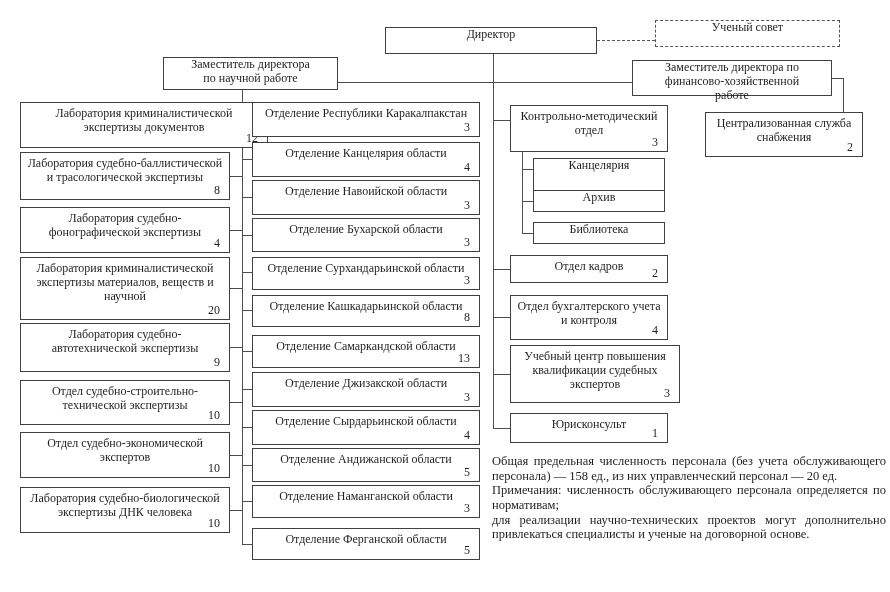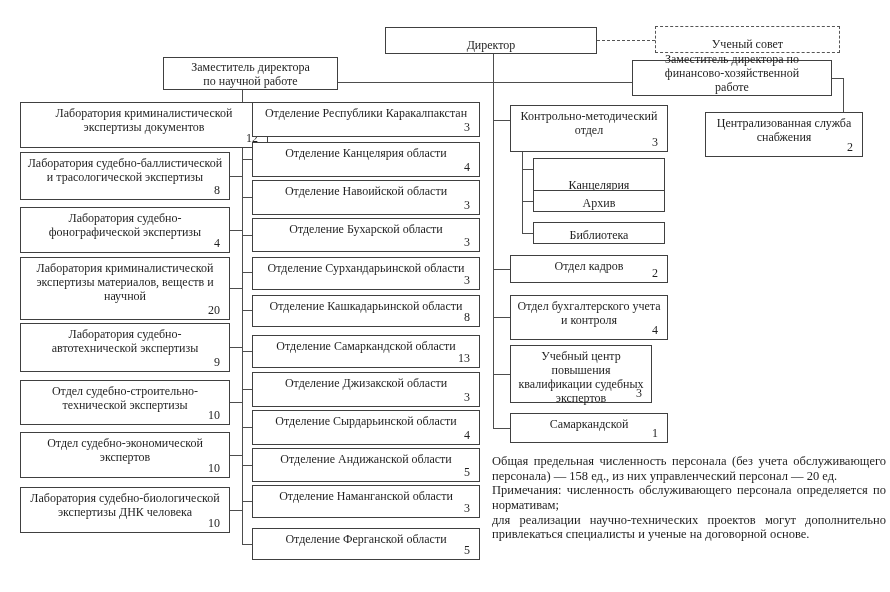--- a/index.html
+++ b/index.html
@@ -5,38 +5,38 @@
   html,body{margin:0;padding:0;background:#ffffff;}
   #canvas{
     position:relative;width:890px;height:592px;background:#ffffff;overflow:hidden;
     font-family:"Liberation Serif","DejaVu Serif",serif;color:#1f1f1f;
   }
   .box{
     position:absolute;box-sizing:border-box;background:#ffffff;
     border:1px solid #404040;font-size:12px;line-height:1.16;text-align:center;
   }
   .box.dashed{border:1px dashed #555555;}
-  .vc{display:flex;align-items:flex-end;justify-content:center;padding:0 20px;}
+  .vc{display:flex;align-items:flex-start;justify-content:center;padding:0 20px;}
   .lbl{padding:4px 5px 0 5px;}
   .num{position:absolute;right:9px;bottom:1px;font-size:12px;}
   .hl{position:absolute;height:1px;background:#4d4d4d;}
   .vl{position:absolute;width:1px;background:#4d4d4d;}
   .dl{position:absolute;height:0;border-top:1px dashed #555555;}
   .notes{position:absolute;font-size:12.5px;line-height:1.17;}
   .notes p{margin:0;text-align:justify;}
 </style>
 </head>
 <body>
 
 <div id="canvas">
 
   <div class="box vc" style="left:385px;top:27px;width:212px;height:27px">
     <span>Директор</span>
   </div>
-  <div class="box vc dashed" style="left:655px;top:26px;width:185px;height:27px">
+  <div class="box vc dashed" style="left:655px;top:20px;width:185px;height:27px">
     <span>Ученый совет</span>
   </div>
   <div class="box vc" style="left:163px;top:57px;width:175px;height:33px">
     <span>Заместитель директора по научной работе</span>
   </div>
   <div class="box vc" style="left:632px;top:60px;width:200px;height:36px">
     <span>Заместитель директора по финансово-хозяйственной работе</span>
   </div>
 
   <div class="dl" style="left:597px;top:40px;width:58px"></div>
@@ -175,26 +175,26 @@
     <span>Библиотека</span>
   </div>
   <div class="box" style="left:510px;top:255px;width:158px;height:28px">
     <div class="lbl">Отдел кадров</div>
     <div class="num">2</div>
   </div>
   <div class="box" style="left:510px;top:295px;width:158px;height:45px">
     <div class="lbl">Отдел бухгалтерского учета и контроля</div>
     <div class="num">4</div>
   </div>
-  <div class="box" style="left:510px;top:345px;width:142px;height:58px">
+  <div class="box" style="left:510px;top:345px;width:170px;height:58px">
     <div class="lbl">Учебный центр повышения квалификации судебных экспертов</div>
     <div class="num">3</div>
   </div>
   <div class="box" style="left:510px;top:413px;width:158px;height:30px">
-    <div class="lbl">Самаркандской</div>
+    <div class="lbl">Юрисконсульт</div>
     <div class="num">1</div>
   </div>
   <div class="box" style="left:705px;top:112px;width:158px;height:45px">
     <div class="lbl">Централизованная служба снабжения</div>
     <div class="num">2</div>
   </div>
 
   <div class="notes" style="left:492px;top:454px;width:394px">
     <p>Общая предельная численность персонала (без учета обслуживающего персонала) — 158 ед., из них управленческий персонал — 20 ед.</p>
     <p>Примечания: численность обслуживающего персонала определяется по нормативам;</p>

